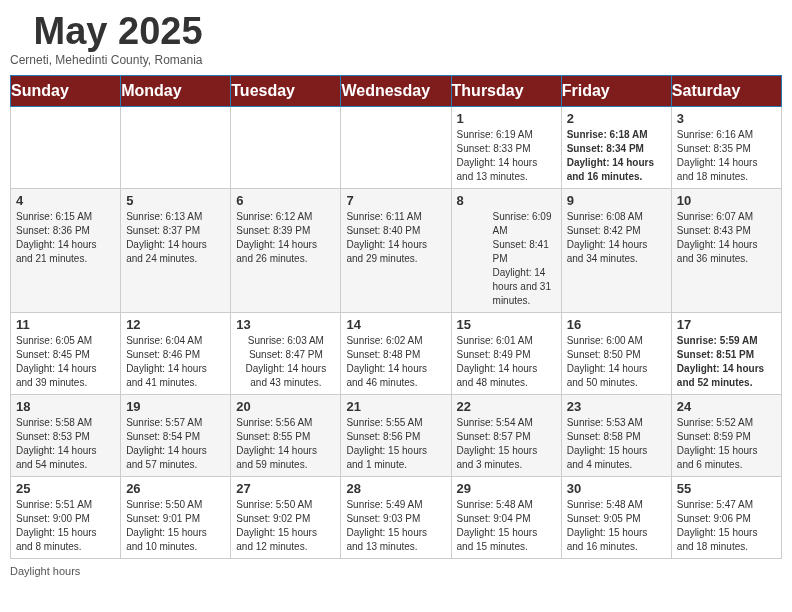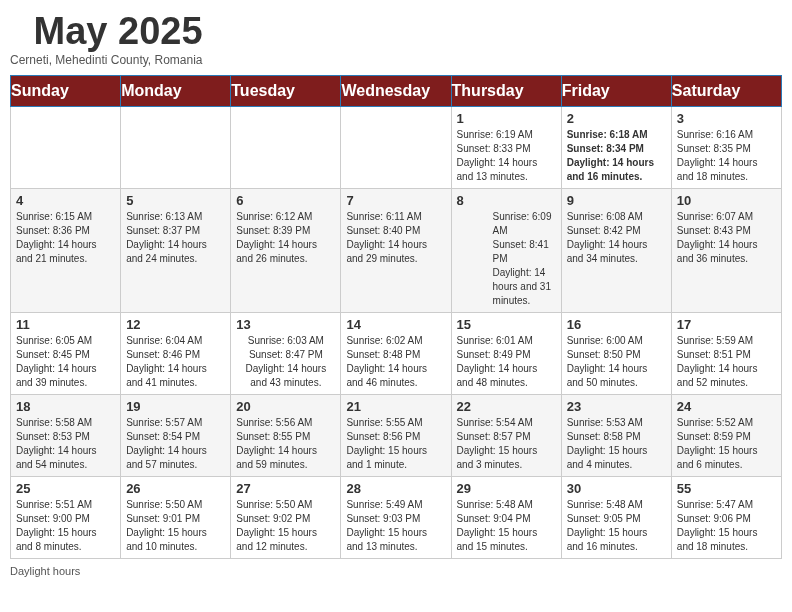--- a/index.html
+++ b/index.html
@@ -219,21 +219,21 @@
 Daylight: 14 hours and 48 minutes.</div>
         </td>
         <td>
           <span class="day-number">16</span>
           <div class="day-info" style="white-space: pre-line;">Sunrise: 6:00 AM
 Sunset: 8:50 PM
 Daylight: 14 hours and 50 minutes.</div>
         </td>
         <td>
           <span class="day-number">17</span>
-          <div class="day-info" style="white-space: pre-line;">Sunrise: 5:59 AM
+          <div class="day-info" style="white-space: pre-line; font-weight: bold;">Sunrise: 5:59 AM
 Sunset: 8:51 PM
 Daylight: 14 hours and 52 minutes.</div>
         </td>
       </tr>
       <tr>
         <td>
           <span class="day-number">18</span>
           <div class="day-info" style="white-space: pre-line;">Sunrise: 5:58 AM
 Sunset: 8:53 PM
 Daylight: 14 hours and 54 minutes.</div>

